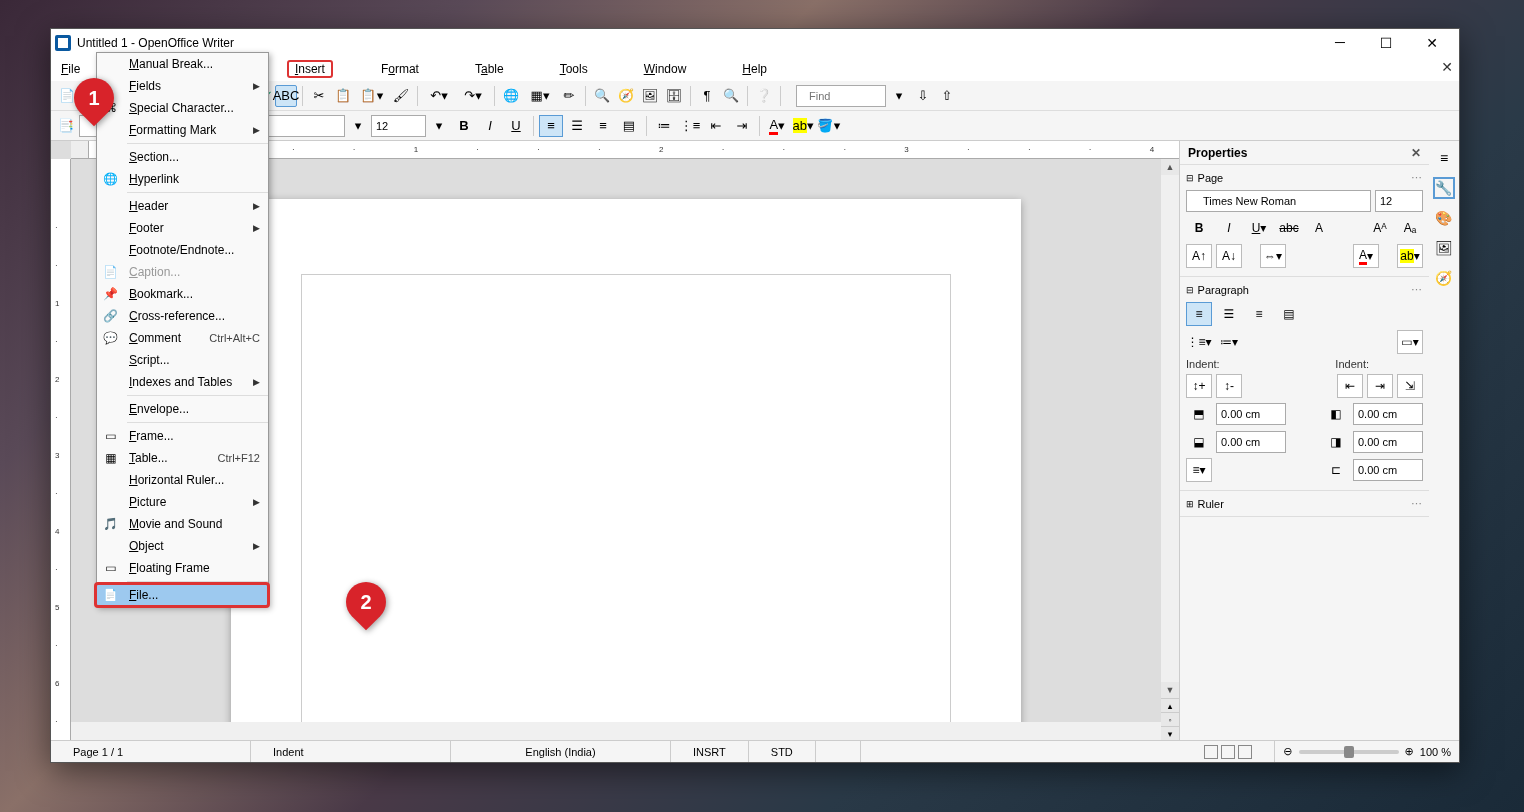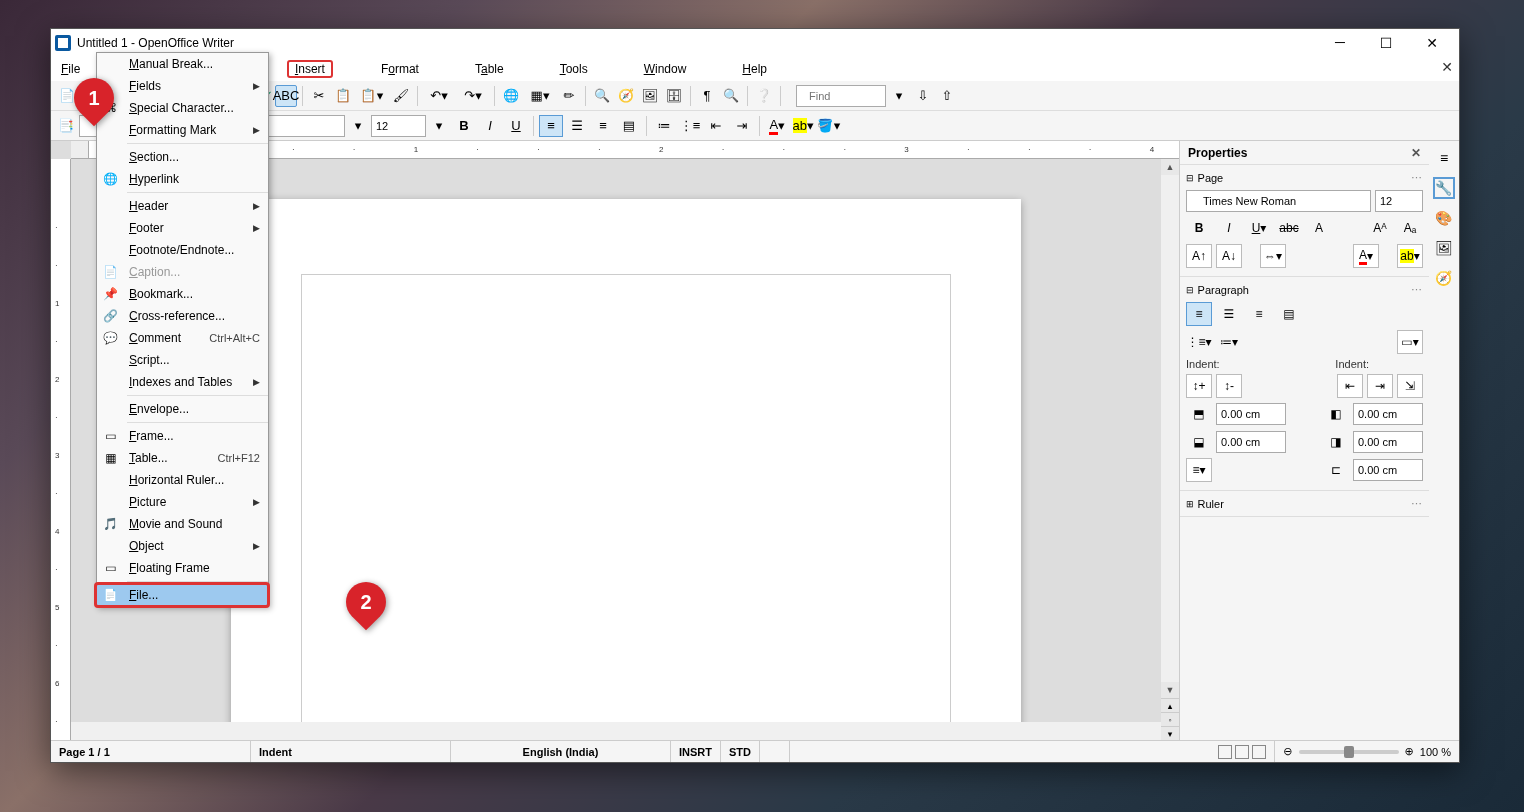--- a/index.html
+++ b/index.html
@@ -89,21 +89,21 @@
 .panel-select { flex: 1; height: 22px; border: 1px solid #aaa; font-size: 11px; padding: 0 16px; background: #fff; }
 .panel-size { width: 48px; height: 22px; border: 1px solid #aaa; font-size: 11px; padding: 0 4px; background: #fff; }
 .mini-btn { width: 26px; height: 24px; display: flex; align-items: center; justify-content: center; font-size: 12px; border:1px solid transparent;}
 .mini-btn.active { background: #cde5f7; border: 1px solid #5a9bd5; }
 .mini-btn.boxed{border:1px solid #bbb; background:#fff;}
 .spin-input { width: 70px; height: 22px; border: 1px solid #aaa; font-size: 11px; padding: 0 4px; background: #fff; }
 .panel-label { font-size: 11px; color: #333; }
 .side-icons { width: 30px; background: #f5f5f5; display: flex; flex-direction: column; align-items: center; gap: 8px; padding-top: 6px; }
 .side-icons .si { width: 22px; height: 22px; display:flex; align-items:center; justify-content:center; font-size:14px; }
 .statusbar { height: 22px; background: #f5f5f5; border-top: 1px solid #ccc; display: flex; align-items: center; font-size: 11px; }
-.status-cell { padding: 0 8px; border-right: 1px solid #ccc; height: 100%; display: flex; align-items: center; font-weight: bold; }
+.status-cell { padding: 0 22px; border-right: 1px solid #ccc; height: 100%; display: flex; align-items: center; }
 .status-cell.wide { min-width: 200px; }
 .status-spacer{flex:1;}
 .zoom-group { display: flex; align-items: center; gap: 6px; padding: 0 8px; }
 .zoom-slider { width: 100px; height: 4px; background: #ccc; position: relative; border-radius:2px;}
 .zoom-slider .thumb { position: absolute; left: 50%; top: -4px; width: 10px; height: 12px; background: #888; border-radius: 2px; transform: translateX(-50%); }
 
 
 .dropdown {
   position: absolute;
   left: 96px; top: 52px;

